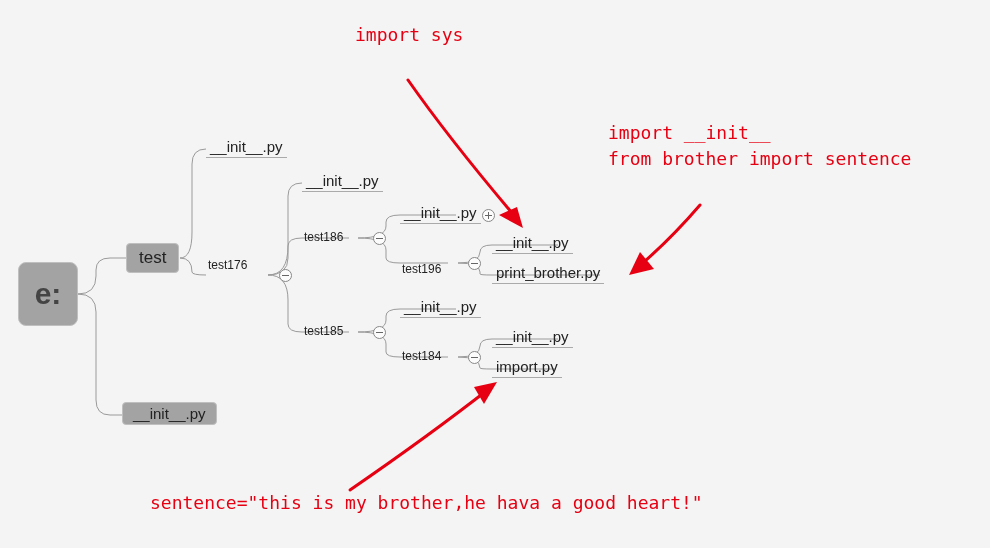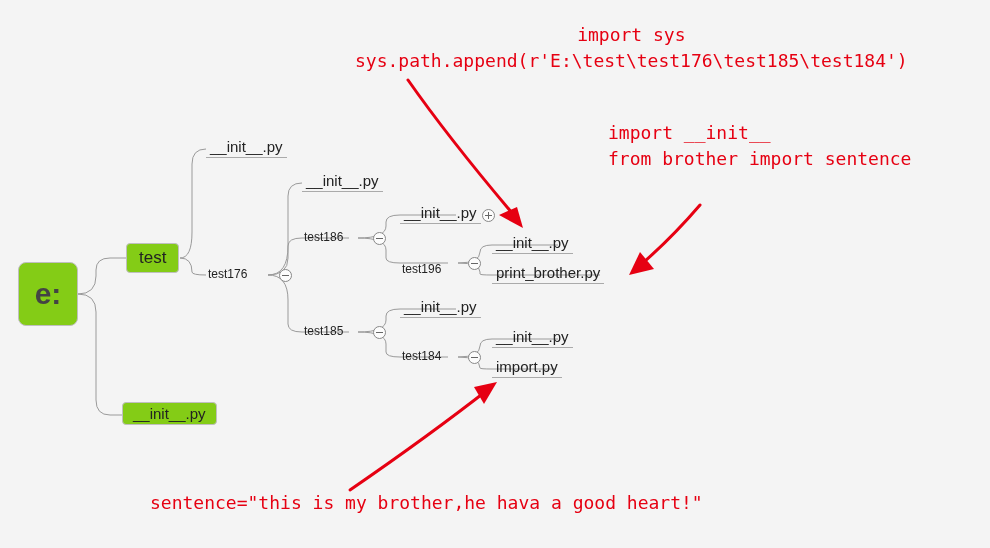--- a/index.html
+++ b/index.html
@@ -6,21 +6,21 @@
     margin: 0;
     padding: 0;
     width: 990px;
     height: 548px;
     background: #f4f4f4;
     font-family: "Microsoft YaHei", Arial, sans-serif;
     position: relative;
   }
   .node {
     position: absolute;
-    background: #84cc16;
+    background: #a3a3a3;
     border: 1px solid #bfbfbf;
     border-radius: 4px;
     padding: 2px 10px;
     font-size: 15px;
     color: #222;
     white-space: nowrap;
     box-sizing: border-box;
     display: flex;
     align-items: center;
     justify-content: center;
@@ -143,21 +143,21 @@
   <path d="M458 357 Q480 357 480 346 L480 346 Q480 339 492 339 L558 339"></path>
   <path d="M458 357 Q480 357 480 368 L480 368 Q480 369 492 369 L556 369"></path>
 </svg>
 
 <div class="node root" style="left:18px; top:262px; width:60px; height:64px;">e:</div>
 
 <div class="node branch" style="left:126px; top:243px;">test</div>
 <div class="node" style="left:122px; top:402px;">__init__.py</div>
 
 <div class="leaf" style="left:206px; top:138px;">__init__.py</div>
-<div class="sublabel" style="left:206px; top:265px;">test176</div>
+<div class="sublabel" style="left:206px; top:256px;">test176</div>
 <div class="toggle" style="left:279px; top:269px;"></div>
 
 <div class="leaf" style="left:302px; top:172px;">__init__.py</div>
 <div class="sublabel" style="left:302px; top:228px;">test186</div>
 <div class="toggle" style="left:373px; top:232px;"></div>
 <div class="sublabel" style="left:302px; top:322px;">test185</div>
 <div class="toggle" style="left:373px; top:326px;"></div>
 
 <div class="leaf" style="left:400px; top:204px;">__init__.py</div>
 <div class="toggle plus" style="left:482px; top:209px;"></div>
@@ -169,21 +169,20 @@
 
 <div class="leaf" style="left:400px; top:298px;">__init__.py</div>
 <div class="sublabel" style="left:400px; top:347px;">test184</div>
 <div class="toggle" style="left:468px; top:351px;"></div>
 
 <div class="leaf" style="left:492px; top:328px;">__init__.py</div>
 <div class="leaf" style="left:492px; top:358px;">import.py</div>
 
 <div class="code" style="left:355px; top:22px;text-align:center;">
   <span>import sys</span><br>
-  <span>sys.path.append(r'E:\test\test176\test185\test184')</span>
 </div>
 
 <div class="code" style="left:608px; top:120px;">
   <span>import __init__</span><br>
   <span>from brother import sentence</span><br>
 </div>
 
 <div class="code" style="left:150px; top:490px;">
   <span>sentence="this is my brother,he hava a good heart!"</span>
 </div>

